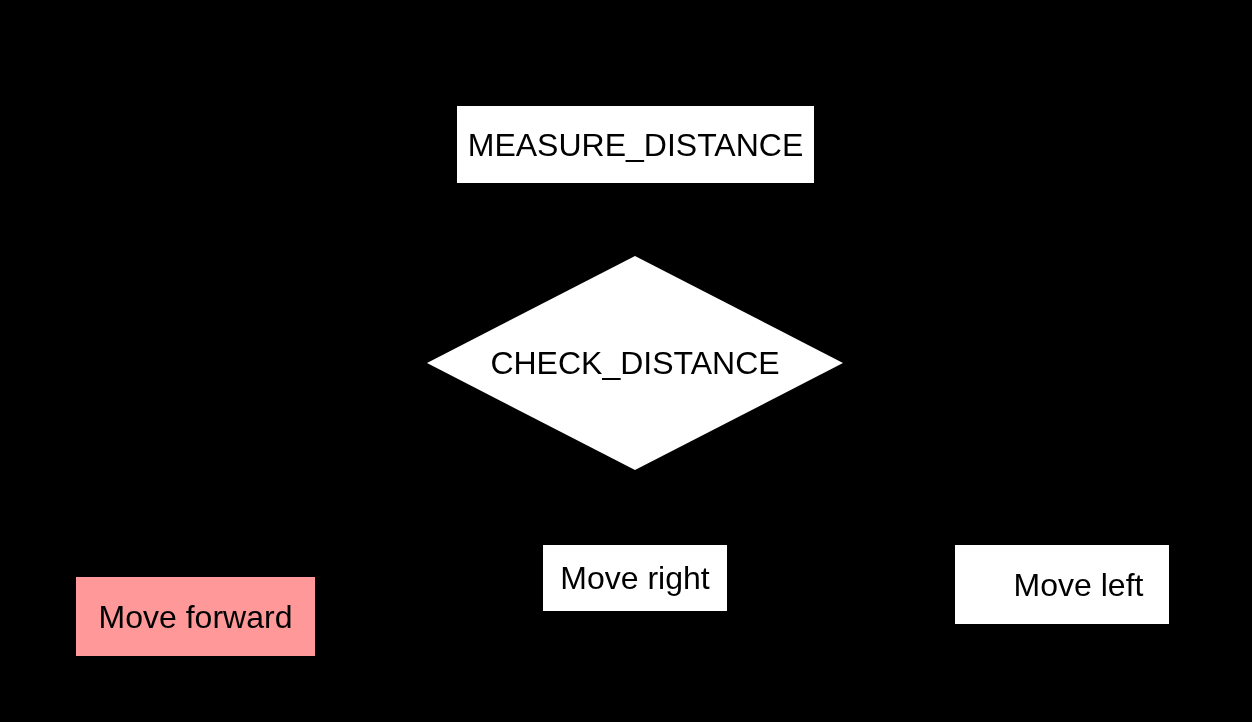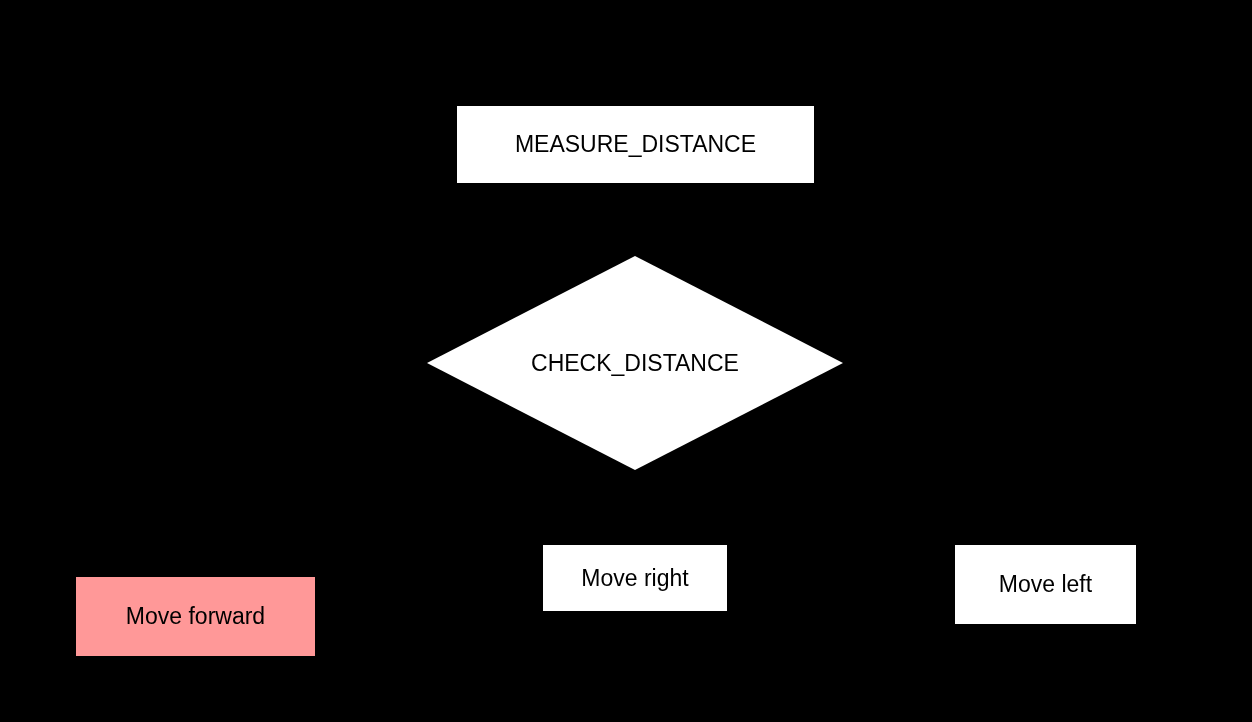--- a/index.html
+++ b/index.html
@@ -14,21 +14,21 @@
     background: #000000;
     overflow: hidden;
     font-family: "Liberation Sans", sans-serif;
   }
   .node {
     position: absolute;
     display: flex;
     align-items: center;
     justify-content: center;
     color: #000000;
-    font-size: 23px;
+    font-size: 32px;
     line-height: 1;
     white-space: nowrap;
   }
   .node .label {
     display: block;
   }
   .rect {
     background: #ffffff;
   }
   .diamond {
@@ -62,20 +62,21 @@
     left: 543px;
     top: 545px;
     width: 184px;
     height: 66px;
   }
   .left-node {
     left: 955px;
     top: 545px;
     width: 181px;
     height: 79px;
+    padding-left: 33px;
   }
 </style>
 </head>
 <body>
 
 <div class="canvas">
 
   <div class="node rect measure-node">
     <span class="label">MEASURE_DISTANCE</span>
   </div>

